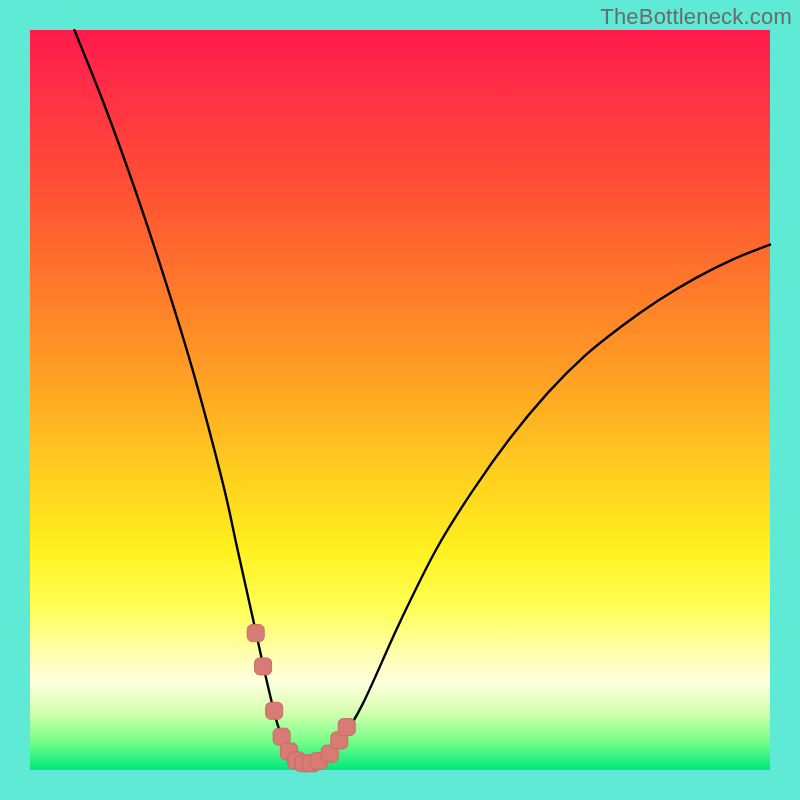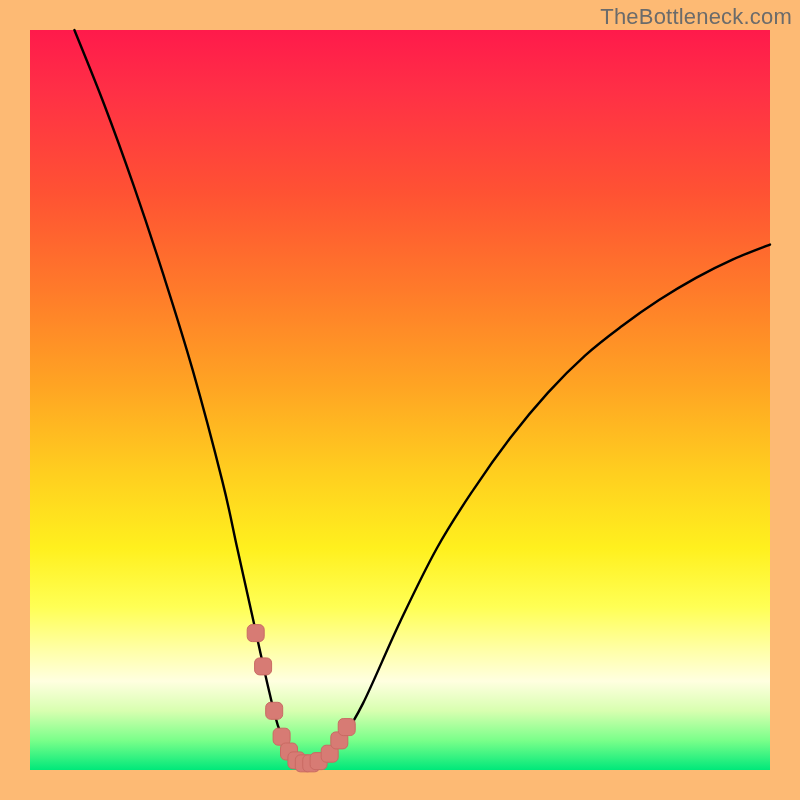--- a/index.html
+++ b/index.html
@@ -7,21 +7,21 @@
     padding: 0;
     width: 800px;
     height: 800px;
     overflow: hidden;
     background: #000;
     font-family: Arial, Helvetica, sans-serif;
   }
   .frame {
     position: absolute;
     inset: 0;
-    background: #fdba74;
+    background: #5eead4;
   }
   .plot-area {
     position: absolute;
     left: 30px;
     top: 30px;
     width: 740px;
     height: 740px;
     
     background: linear-gradient(
       to bottom,

